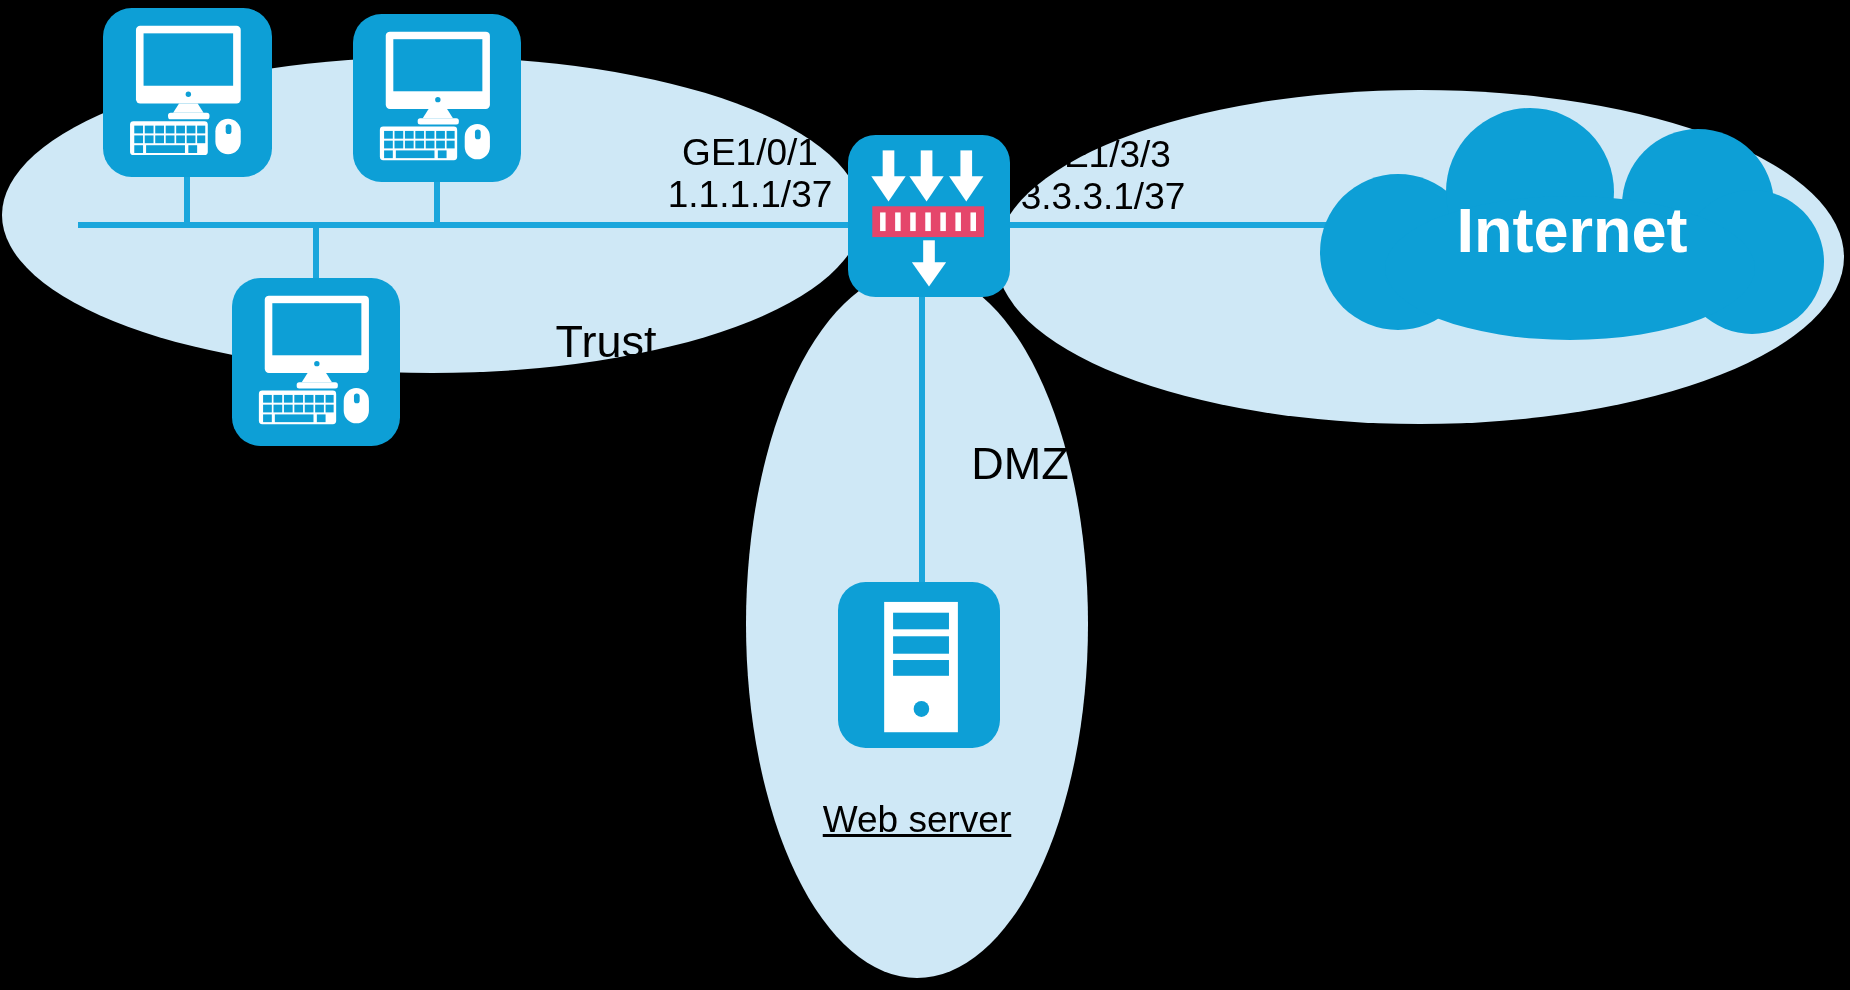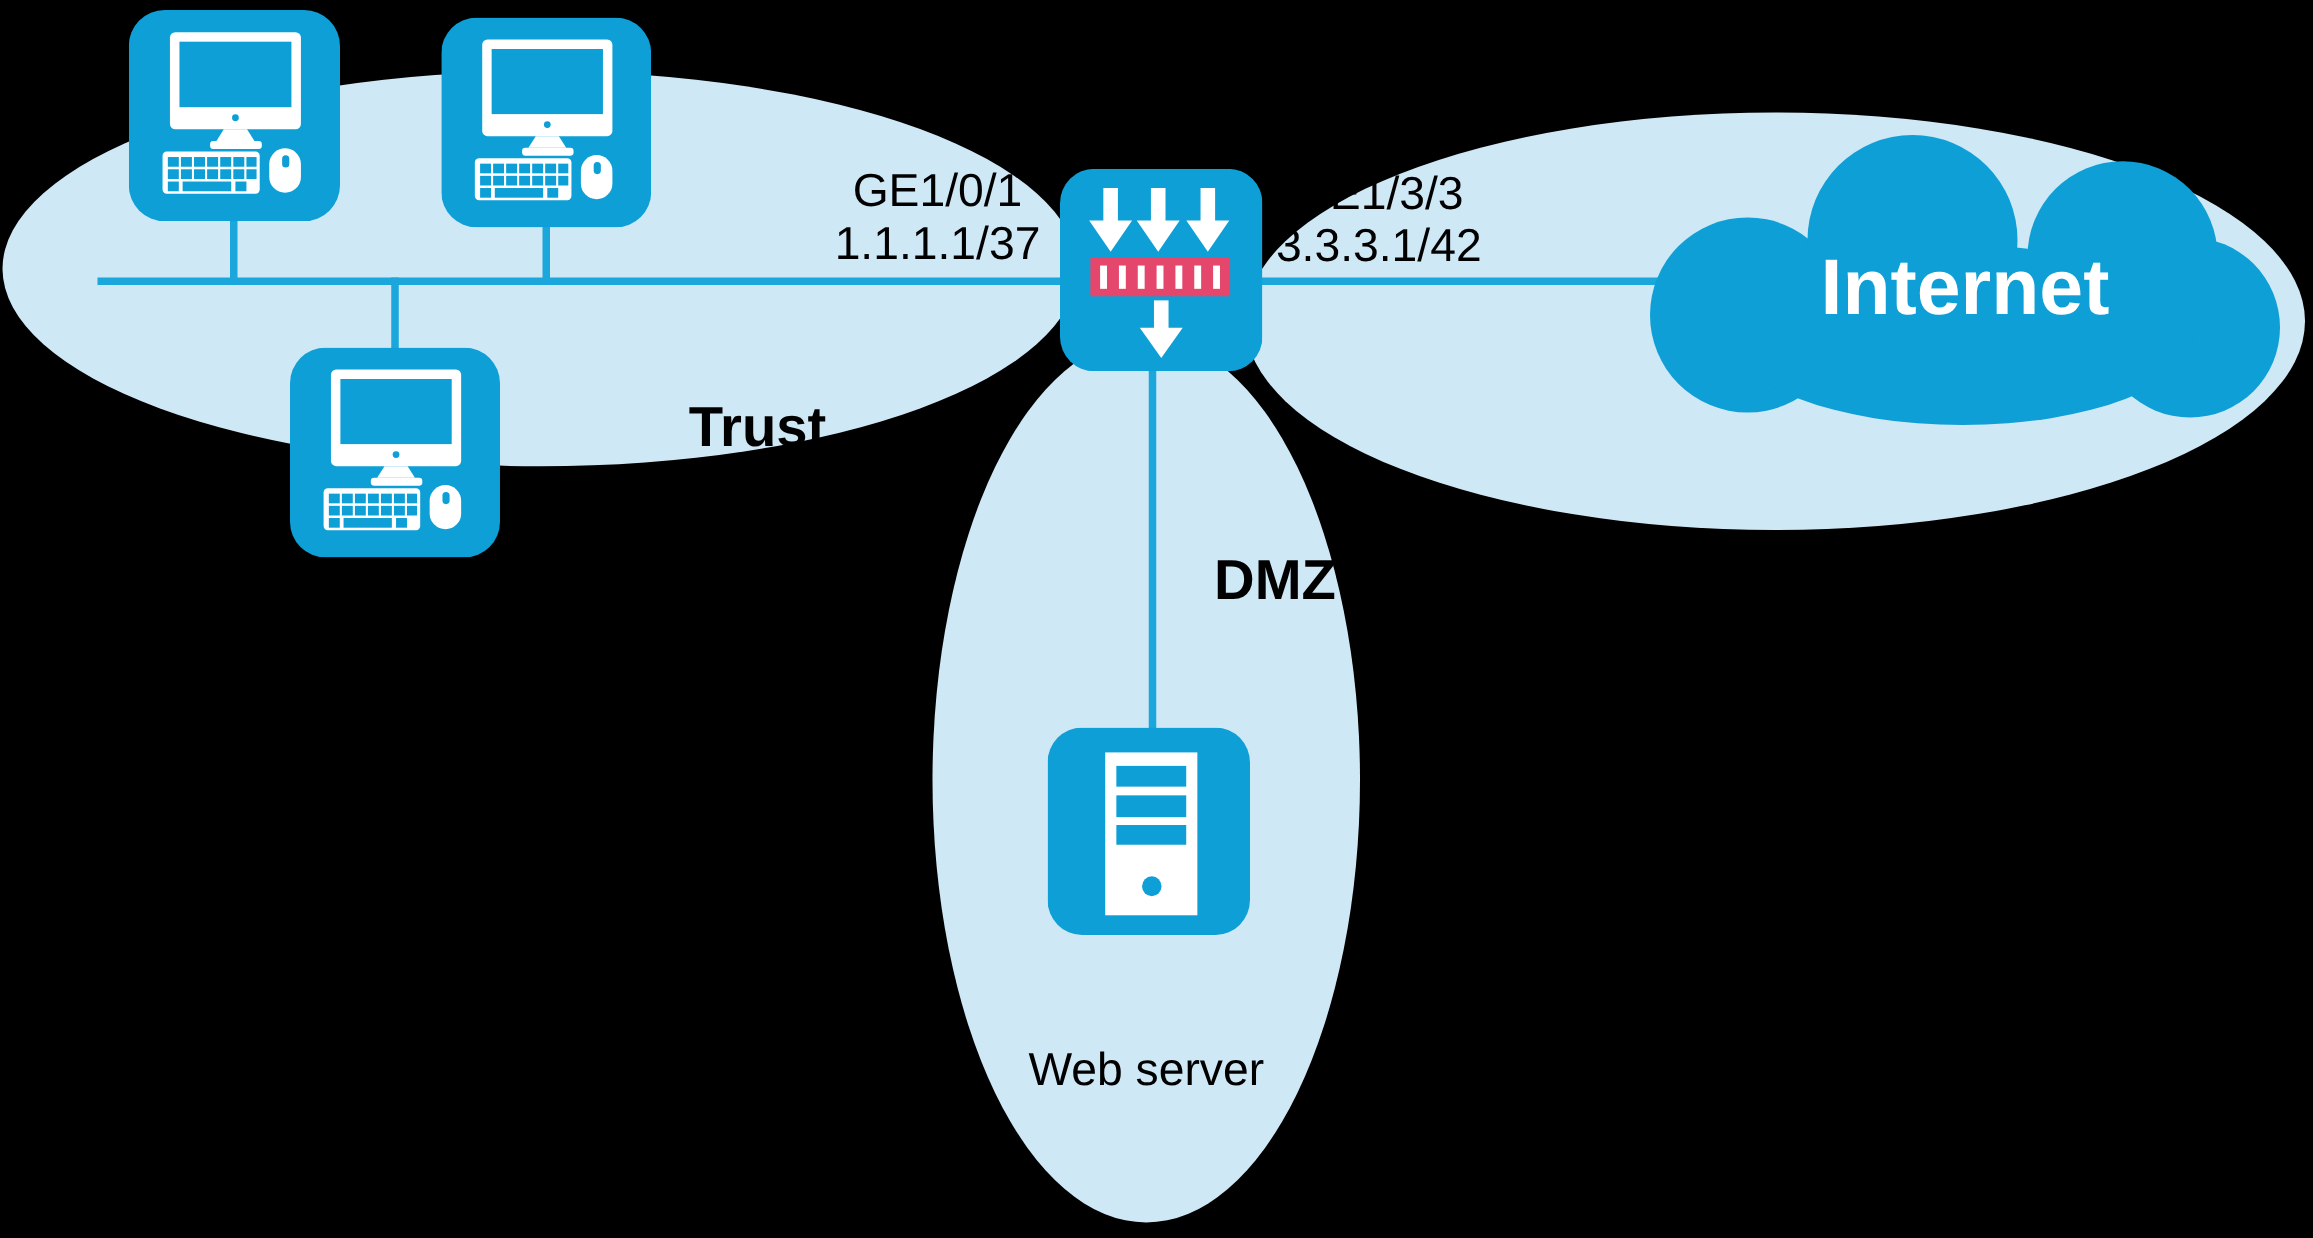--- a/index.html
+++ b/index.html
@@ -21,21 +21,21 @@
   .dev-blue{fill:var(--device-blue,#0d9fd6);}
   .fw-red{fill:var(--firewall-red,#e5466b);}
   .label{
     position:absolute;
     transform:translateX(-50%);
     color:var(--label-black,#000);
     white-space:nowrap;
     text-align:center;
   }
   .if-label{font-size:37px;line-height:42px;font-weight:400;}
-  .zone-label{font-size:45px;line-height:50px;font-weight:700;}
+  .zone-label{font-size:45px;line-height:50px;font-weight:400;}
   .node-label{font-size:37px;line-height:42px;font-weight:400;}
   .internet-label{
     font-size:63px;line-height:70px;font-weight:700;
     color:var(--internet-text,#fff);
   }
 </style>
 </head>
 <body>
 
 <div class="stage">
@@ -131,30 +131,30 @@
     </defs>
   </svg>
 
   <div class="label if-label" style="left:750px;top:132px;">
     <div>GE1/0/1</div>
     <div>1.1.1.1/37</div>
   </div>
 
   <div class="label if-label" style="left:1103px;top:134px;">
     <div>GE1/3/3</div>
-    <div>3.3.3.1/42</div>
+    <div>3.3.3.1/37</div>
   </div>
 
 
   <div class="label zone-label" style="left:606px;top:317px;">Trust</div>
 
 
   <div class="label zone-label" style="left:1020px;top:439px;">DMZ</div>
 
-  <div class="label node-label" style="left:917px;top:835px;">Web server</div>
+  <div class="label node-label" style="left:917px;top:799px;text-decoration:underline;">Web server</div>
 
   <div class="label internet-label" style="left:1572px;top:195px;">Internet</div>
 
   <div class="icon" style="left:103px;top:8px;width:169px;height:169px;">
     <svg viewBox="0 0 100 100">
         <use href="#sym-pc"></use>
       </svg>
   </div>
 
   <div class="icon" style="left:353px;top:14px;width:168px;height:168px;">

